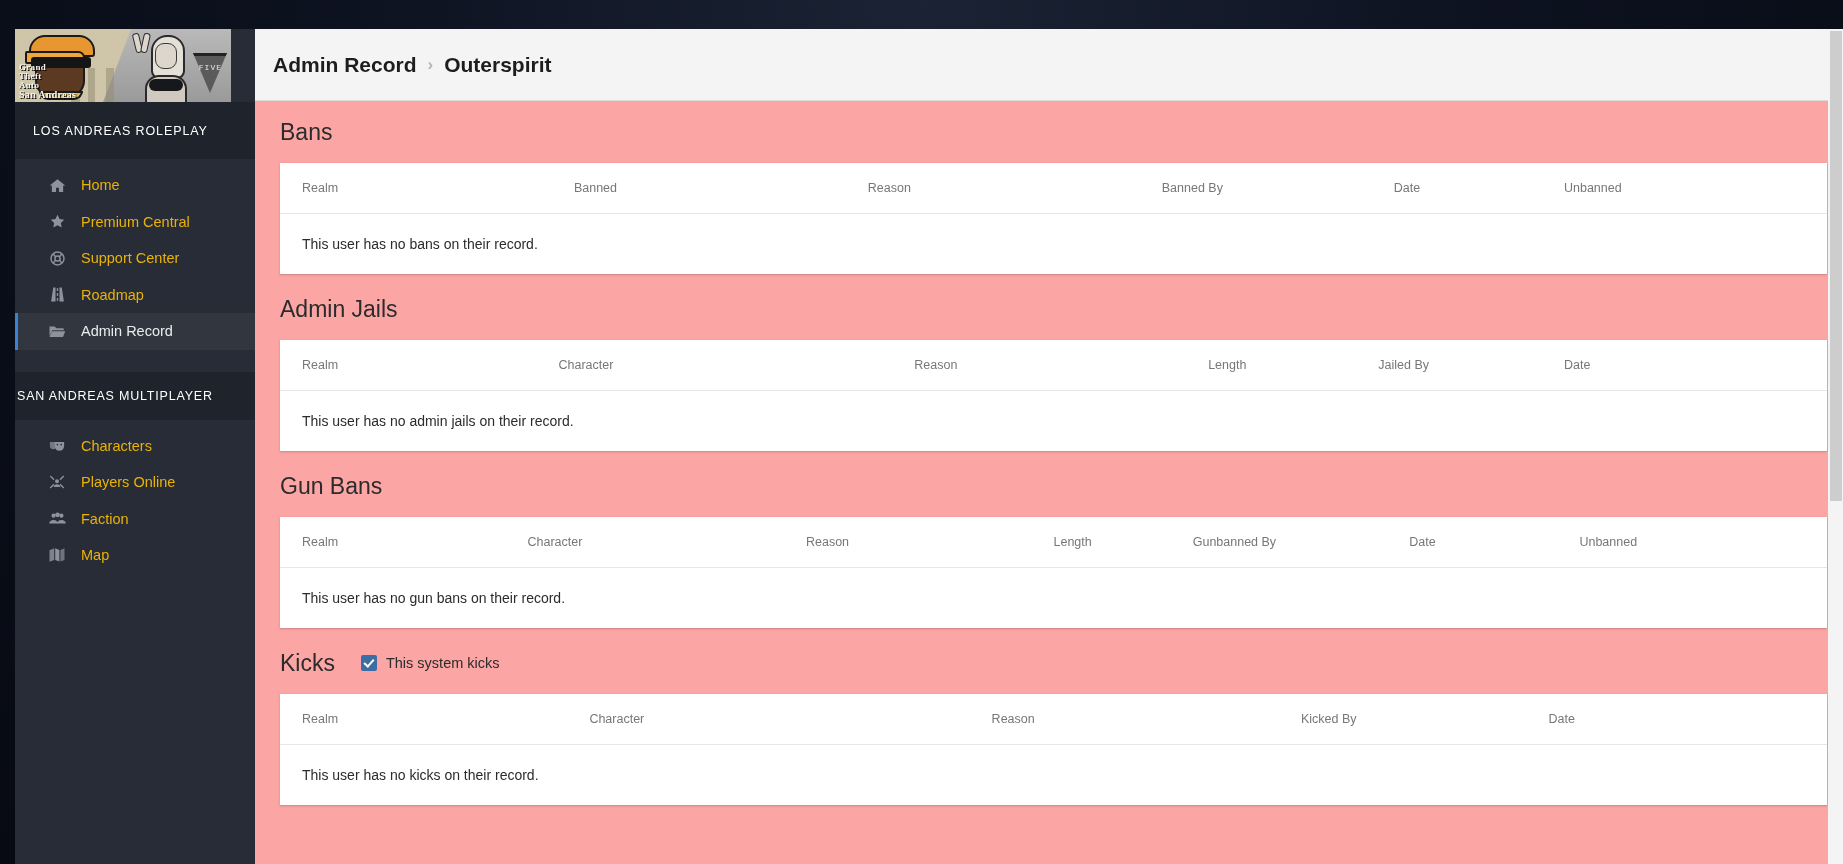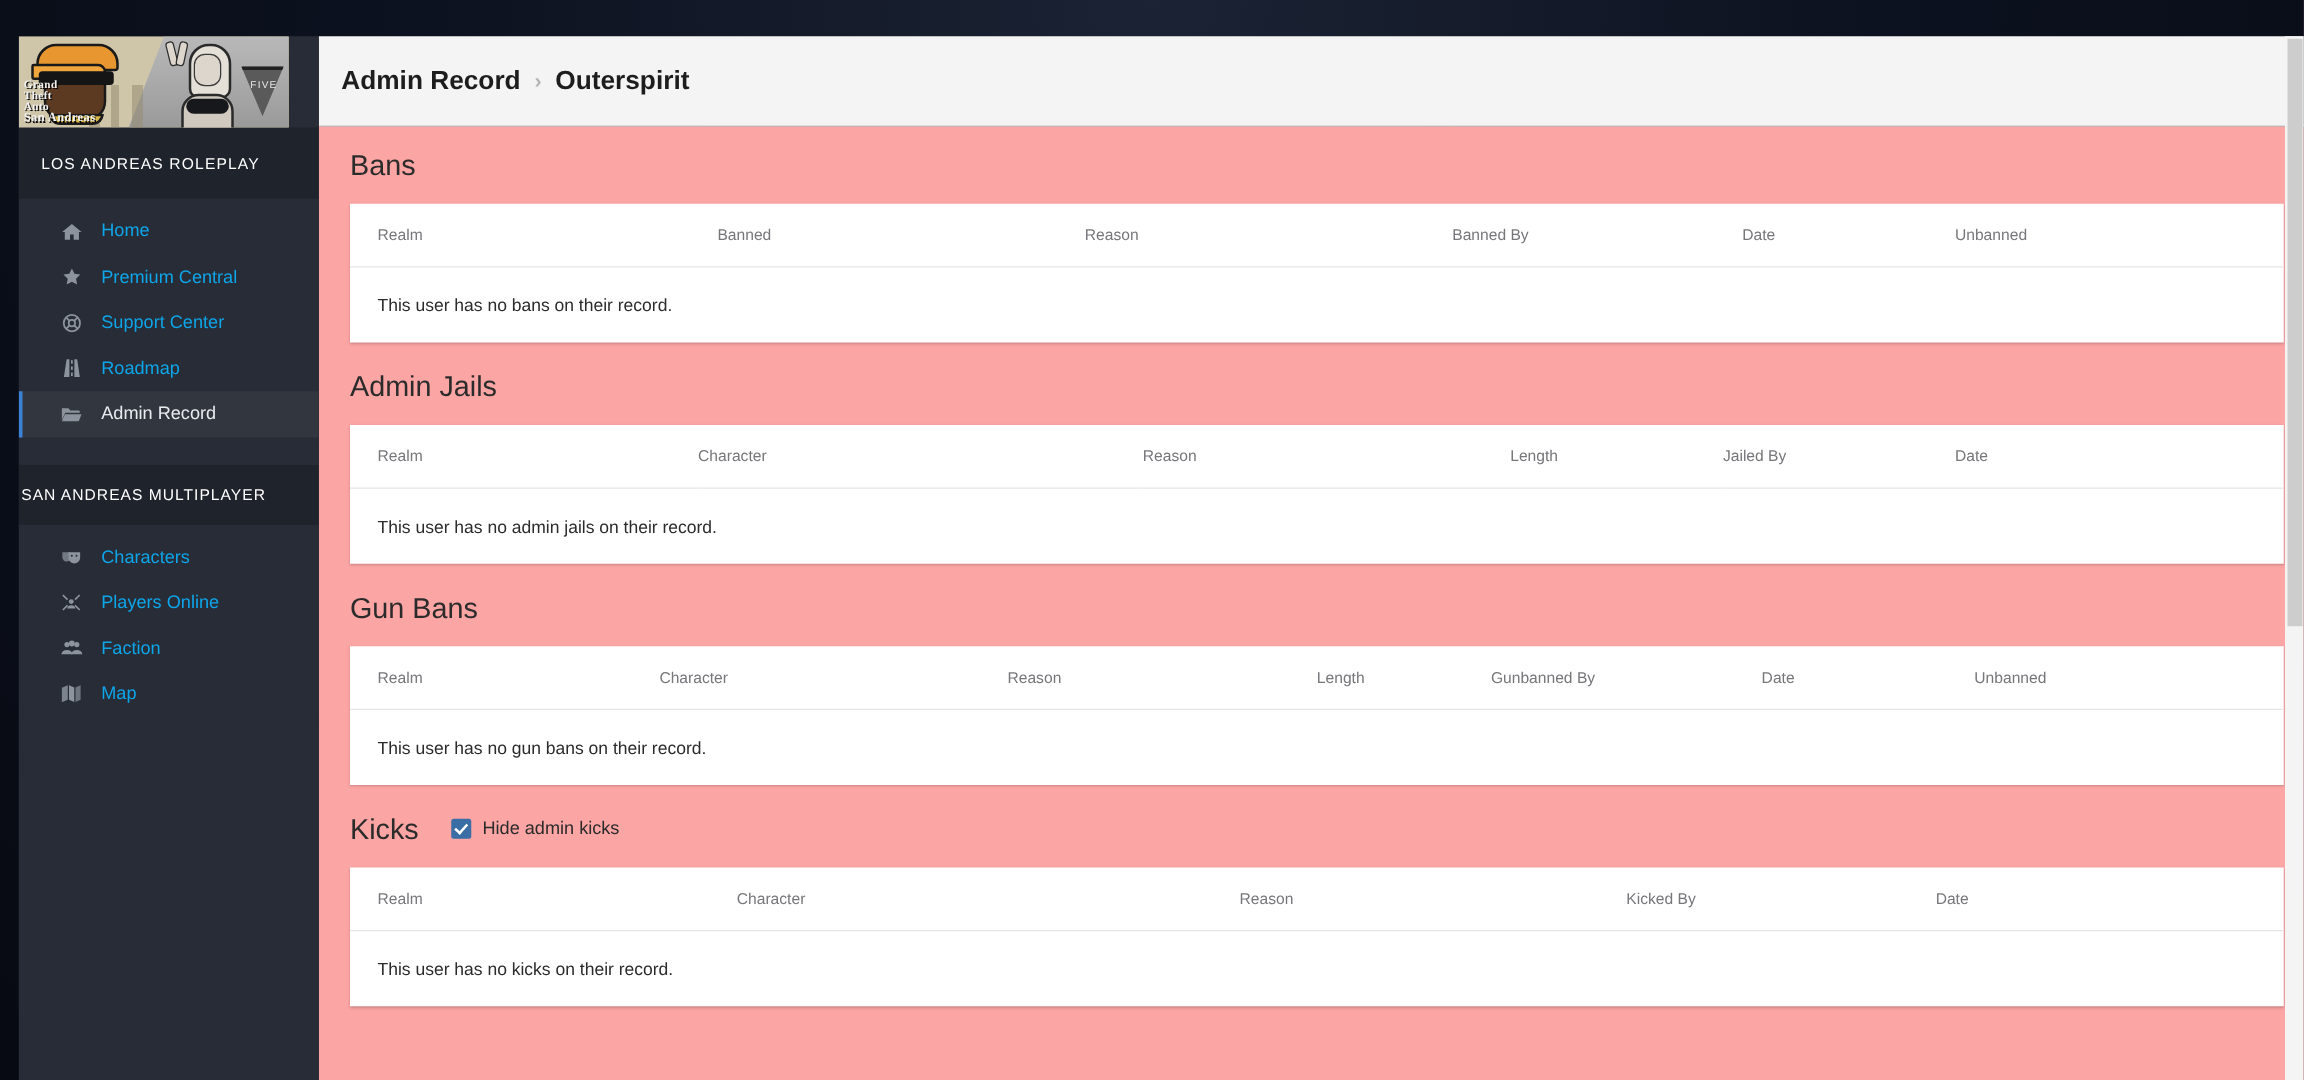--- a/index.html
+++ b/index.html
@@ -131,21 +131,21 @@
   .girl-peace:before{ left:1px; top:0; transform:rotate(-14deg); }
   .girl-peace:after{ left:9px; top:0; transform:rotate(12deg); }
   .banner-v{
     position:absolute; right:4px; top:24px; width:34px; height:40px;
     background:#5a5a5a;
     clip-path: polygon(0 0, 100% 0, 50% 100%);
     border-top:3px solid #222;
   }
   .banner-v-txt{
     position:absolute; right:9px; top:34px; color:#e8e8e8;
-    font-size:8px; font-family:Liberation Sans, sans-serif; letter-spacing:1px;
+    font-size:8px; font-family:Liberation Mono, monospace; letter-spacing:1px;
   }
 
   .sidebar-title {
     height: 57px;
     display: flex;
     align-items: center;
     padding-left: 18px;
     color: #ffffff;
     font-size: 12.5px;
     letter-spacing: 0.9px;
@@ -162,21 +162,21 @@
     color: #ffffff;
     font-size: 12.5px;
     letter-spacing: 0.8px;
     background: #1e232c;
   }
   .nav-item {
     display: flex;
     align-items: center;
     height: 36.5px;
     padding-left: 28px;
-    color: #0ea5e9;
+    color: #eab308;
     font-size: 14.5px;
     border-left: 3px solid transparent;
     cursor: pointer;
     white-space: nowrap;
   }
   .nav-item.active {
     background: #32373f;
     border-left: 3px solid #3b82d6;
     color: #e9ecef;
   }
@@ -565,21 +565,21 @@
         </tbody>
       </table>
     </div>
   </section>
 
   <section class="section">
     <div class="section-head">
       <h2 class="section-title">Kicks</h2>
       <label class="check-wrap">
         <span class="cbox"></span>
-        <span class="check-label">Hide admin kicks</span>
+        <span class="check-label">This system kicks</span>
       </label>
     </div>
     <div class="card">
       <table class="rec">
         <colgroup>
           <col style="width:20%">
             <col style="width:26%">
             <col style="width:20%">
           <col style="width:16%">
             <col style="width:18%">

